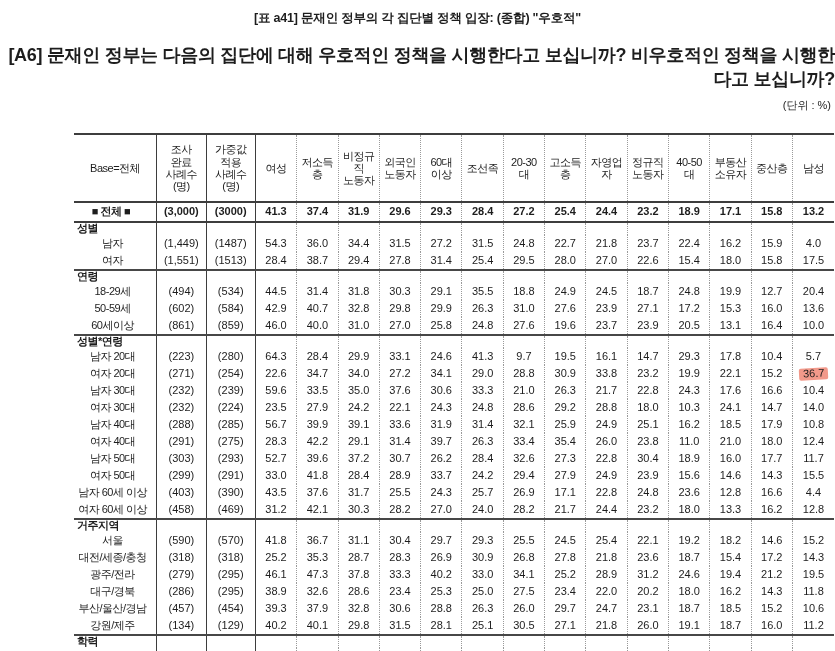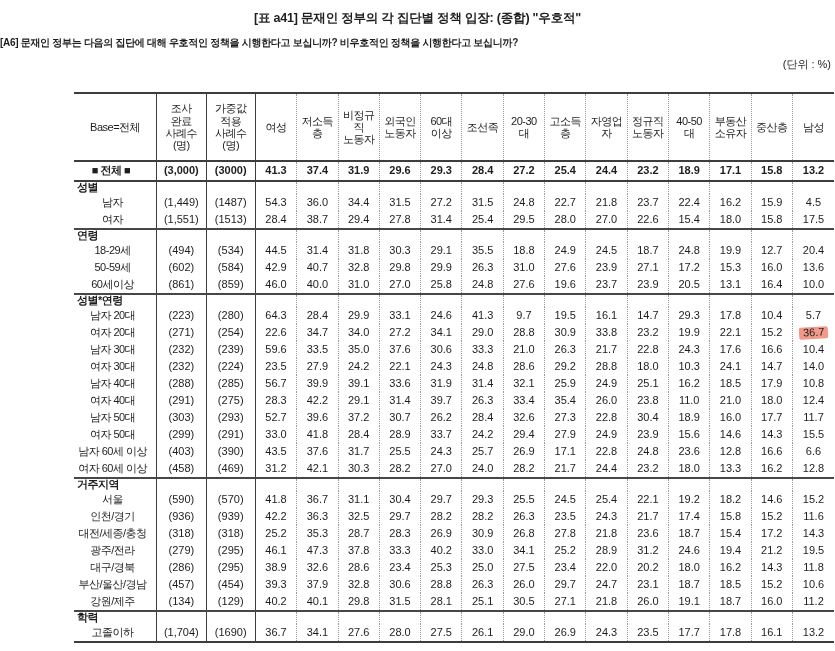--- a/index.html
+++ b/index.html
@@ -8,22 +8,22 @@
     font-family:"Liberation Sans","DejaVu Sans",sans-serif;
     color:#1d1d1d;
     -webkit-font-smoothing:antialiased;
   }
   .page { position:relative; width:835px; height:501px; }
   .title {
     padding-top:10px; text-align:center;
     font-size:12.5px; font-weight:bold; letter-spacing:-0.2px;
   }
   .subtitle {
-    margin-top:9px; text-align:left;
-    font-size:10px; font-weight:bold; letter-spacing:-0.3px;
+    margin-top:16px; text-align:right;
+    font-size:18px; font-weight:bold; letter-spacing:-0.3px;
   }
   .unit {
     margin:7px 4px 20px 0; text-align:right; font-size:11px;
   }
   table {
     border-collapse:collapse; table-layout:fixed;
     width:760px; margin-left:74px;
     font-size:11px; line-height:1.05;
   }
   col.c-label { width:82px; }
@@ -166,21 +166,21 @@
           <td class="dot-l">31.5</td>
           <td class="dot-l">27.2</td>
           <td class="dot-l">31.5</td>
           <td class="dot-l">24.8</td>
           <td class="dot-l">22.7</td>
           <td class="dot-l">21.8</td>
           <td class="dot-l">23.7</td>
           <td class="dot-l">22.4</td>
           <td class="dot-l">16.2</td>
           <td class="dot-l">15.9</td>
-          <td class="dot-l">4.5</td>
+          <td class="dot-l">4.0</td>
         </tr>
         <tr>
           <td class="label sep-r">여자</td>
           <td class="sep-r">(1,551)</td>
           <td class="sep-r">(1513)</td>
           <td class="">28.4</td>
           <td class="dot-l">38.7</td>
           <td class="dot-l">29.4</td>
           <td class="dot-l">27.8</td>
           <td class="dot-l">31.4</td>
@@ -451,21 +451,21 @@
           <td class="dot-l">25.5</td>
           <td class="dot-l">24.3</td>
           <td class="dot-l">25.7</td>
           <td class="dot-l">26.9</td>
           <td class="dot-l">17.1</td>
           <td class="dot-l">22.8</td>
           <td class="dot-l">24.8</td>
           <td class="dot-l">23.6</td>
           <td class="dot-l">12.8</td>
           <td class="dot-l">16.6</td>
-          <td class="dot-l">6.6</td>
+          <td class="dot-l">4.4</td>
         </tr>
         <tr>
           <td class="label sep-r">여자 60세 이상</td>
           <td class="sep-r">(458)</td>
           <td class="sep-r">(469)</td>
           <td class="">31.2</td>
           <td class="dot-l">42.1</td>
           <td class="dot-l">30.3</td>
           <td class="dot-l">28.2</td>
           <td class="dot-l">27.0</td>
@@ -511,39 +511,20 @@
           <td class="dot-l">25.5</td>
           <td class="dot-l">24.5</td>
           <td class="dot-l">25.4</td>
           <td class="dot-l">22.1</td>
           <td class="dot-l">19.2</td>
           <td class="dot-l">18.2</td>
           <td class="dot-l">14.6</td>
           <td class="dot-l">15.2</td>
         </tr>
         <tr>
-          <td class="label sep-r">인천/경기</td>
-          <td class="sep-r">(936)</td>
-          <td class="sep-r">(939)</td>
-          <td class="">42.2</td>
-          <td class="dot-l">36.3</td>
-          <td class="dot-l">32.5</td>
-          <td class="dot-l">29.7</td>
-          <td class="dot-l">28.2</td>
-          <td class="dot-l">28.2</td>
-          <td class="dot-l">26.3</td>
-          <td class="dot-l">23.5</td>
-          <td class="dot-l">24.3</td>
-          <td class="dot-l">21.7</td>
-          <td class="dot-l">17.4</td>
-          <td class="dot-l">15.8</td>
-          <td class="dot-l">15.2</td>
-          <td class="dot-l">11.6</td>
-        </tr>
-        <tr>
           <td class="label sep-r">대전/세종/충청</td>
           <td class="sep-r">(318)</td>
           <td class="sep-r">(318)</td>
           <td class="">25.2</td>
           <td class="dot-l">35.3</td>
           <td class="dot-l">28.7</td>
           <td class="dot-l">28.3</td>
           <td class="dot-l">26.9</td>
           <td class="dot-l">30.9</td>
           <td class="dot-l">26.8</td>

